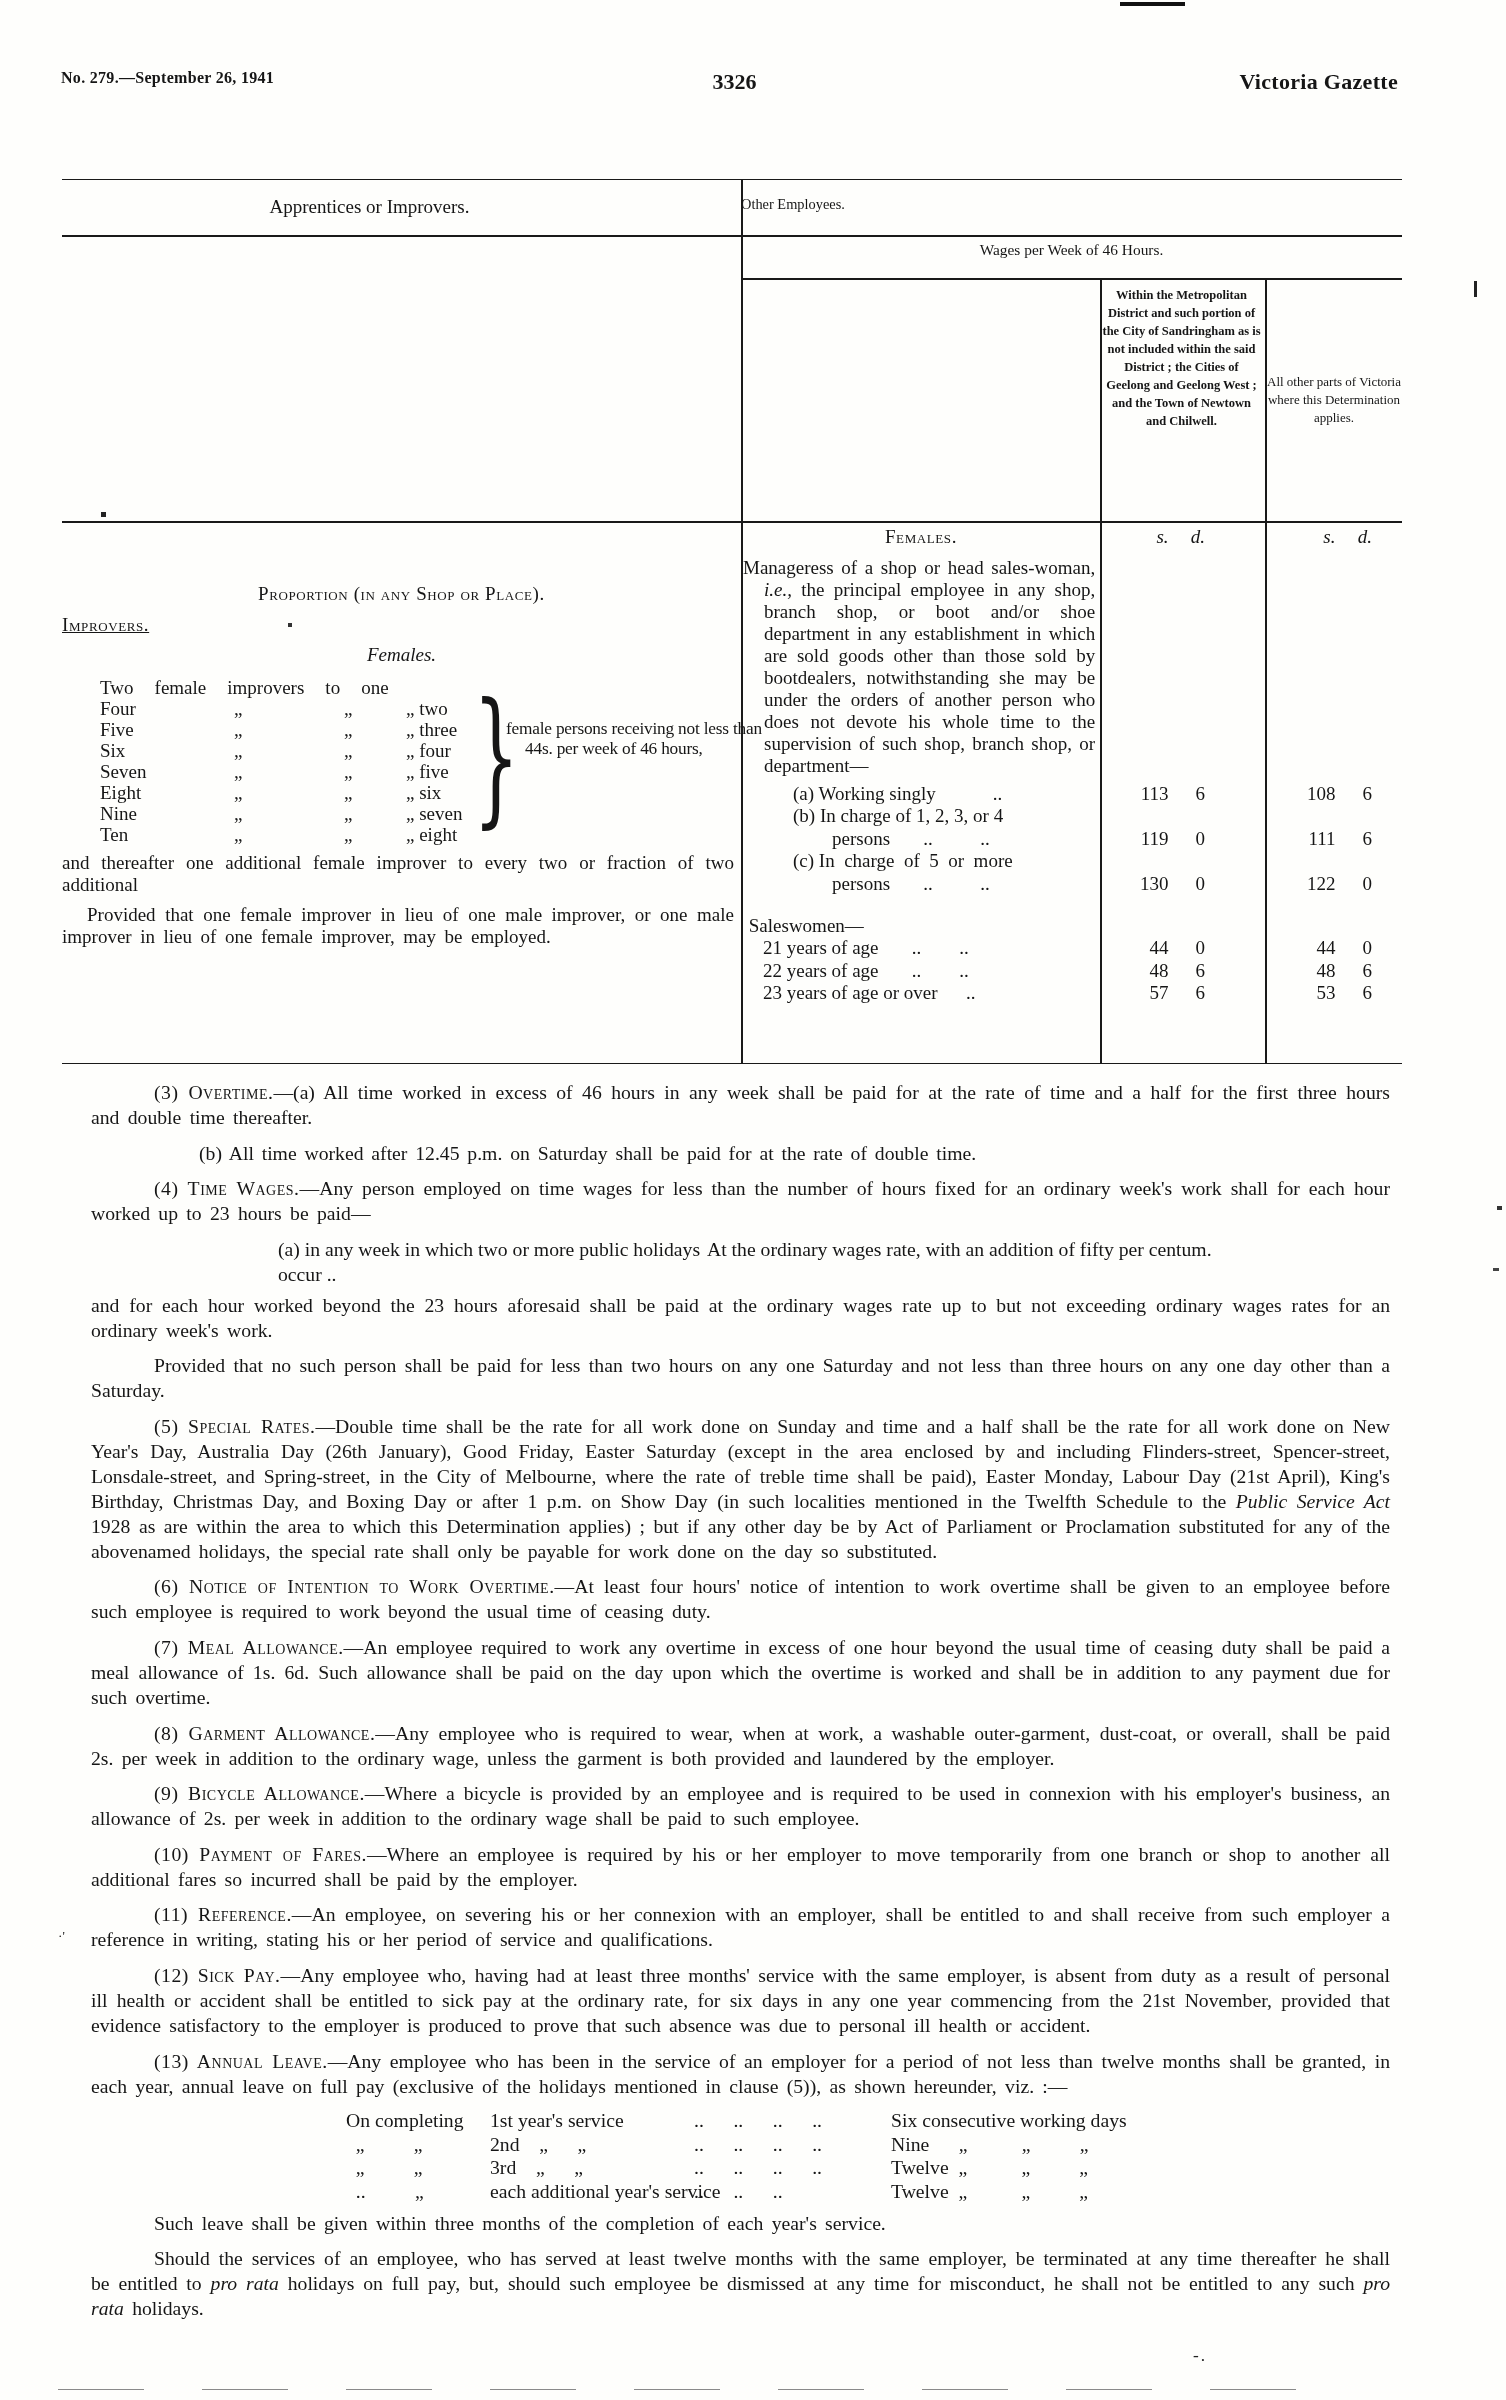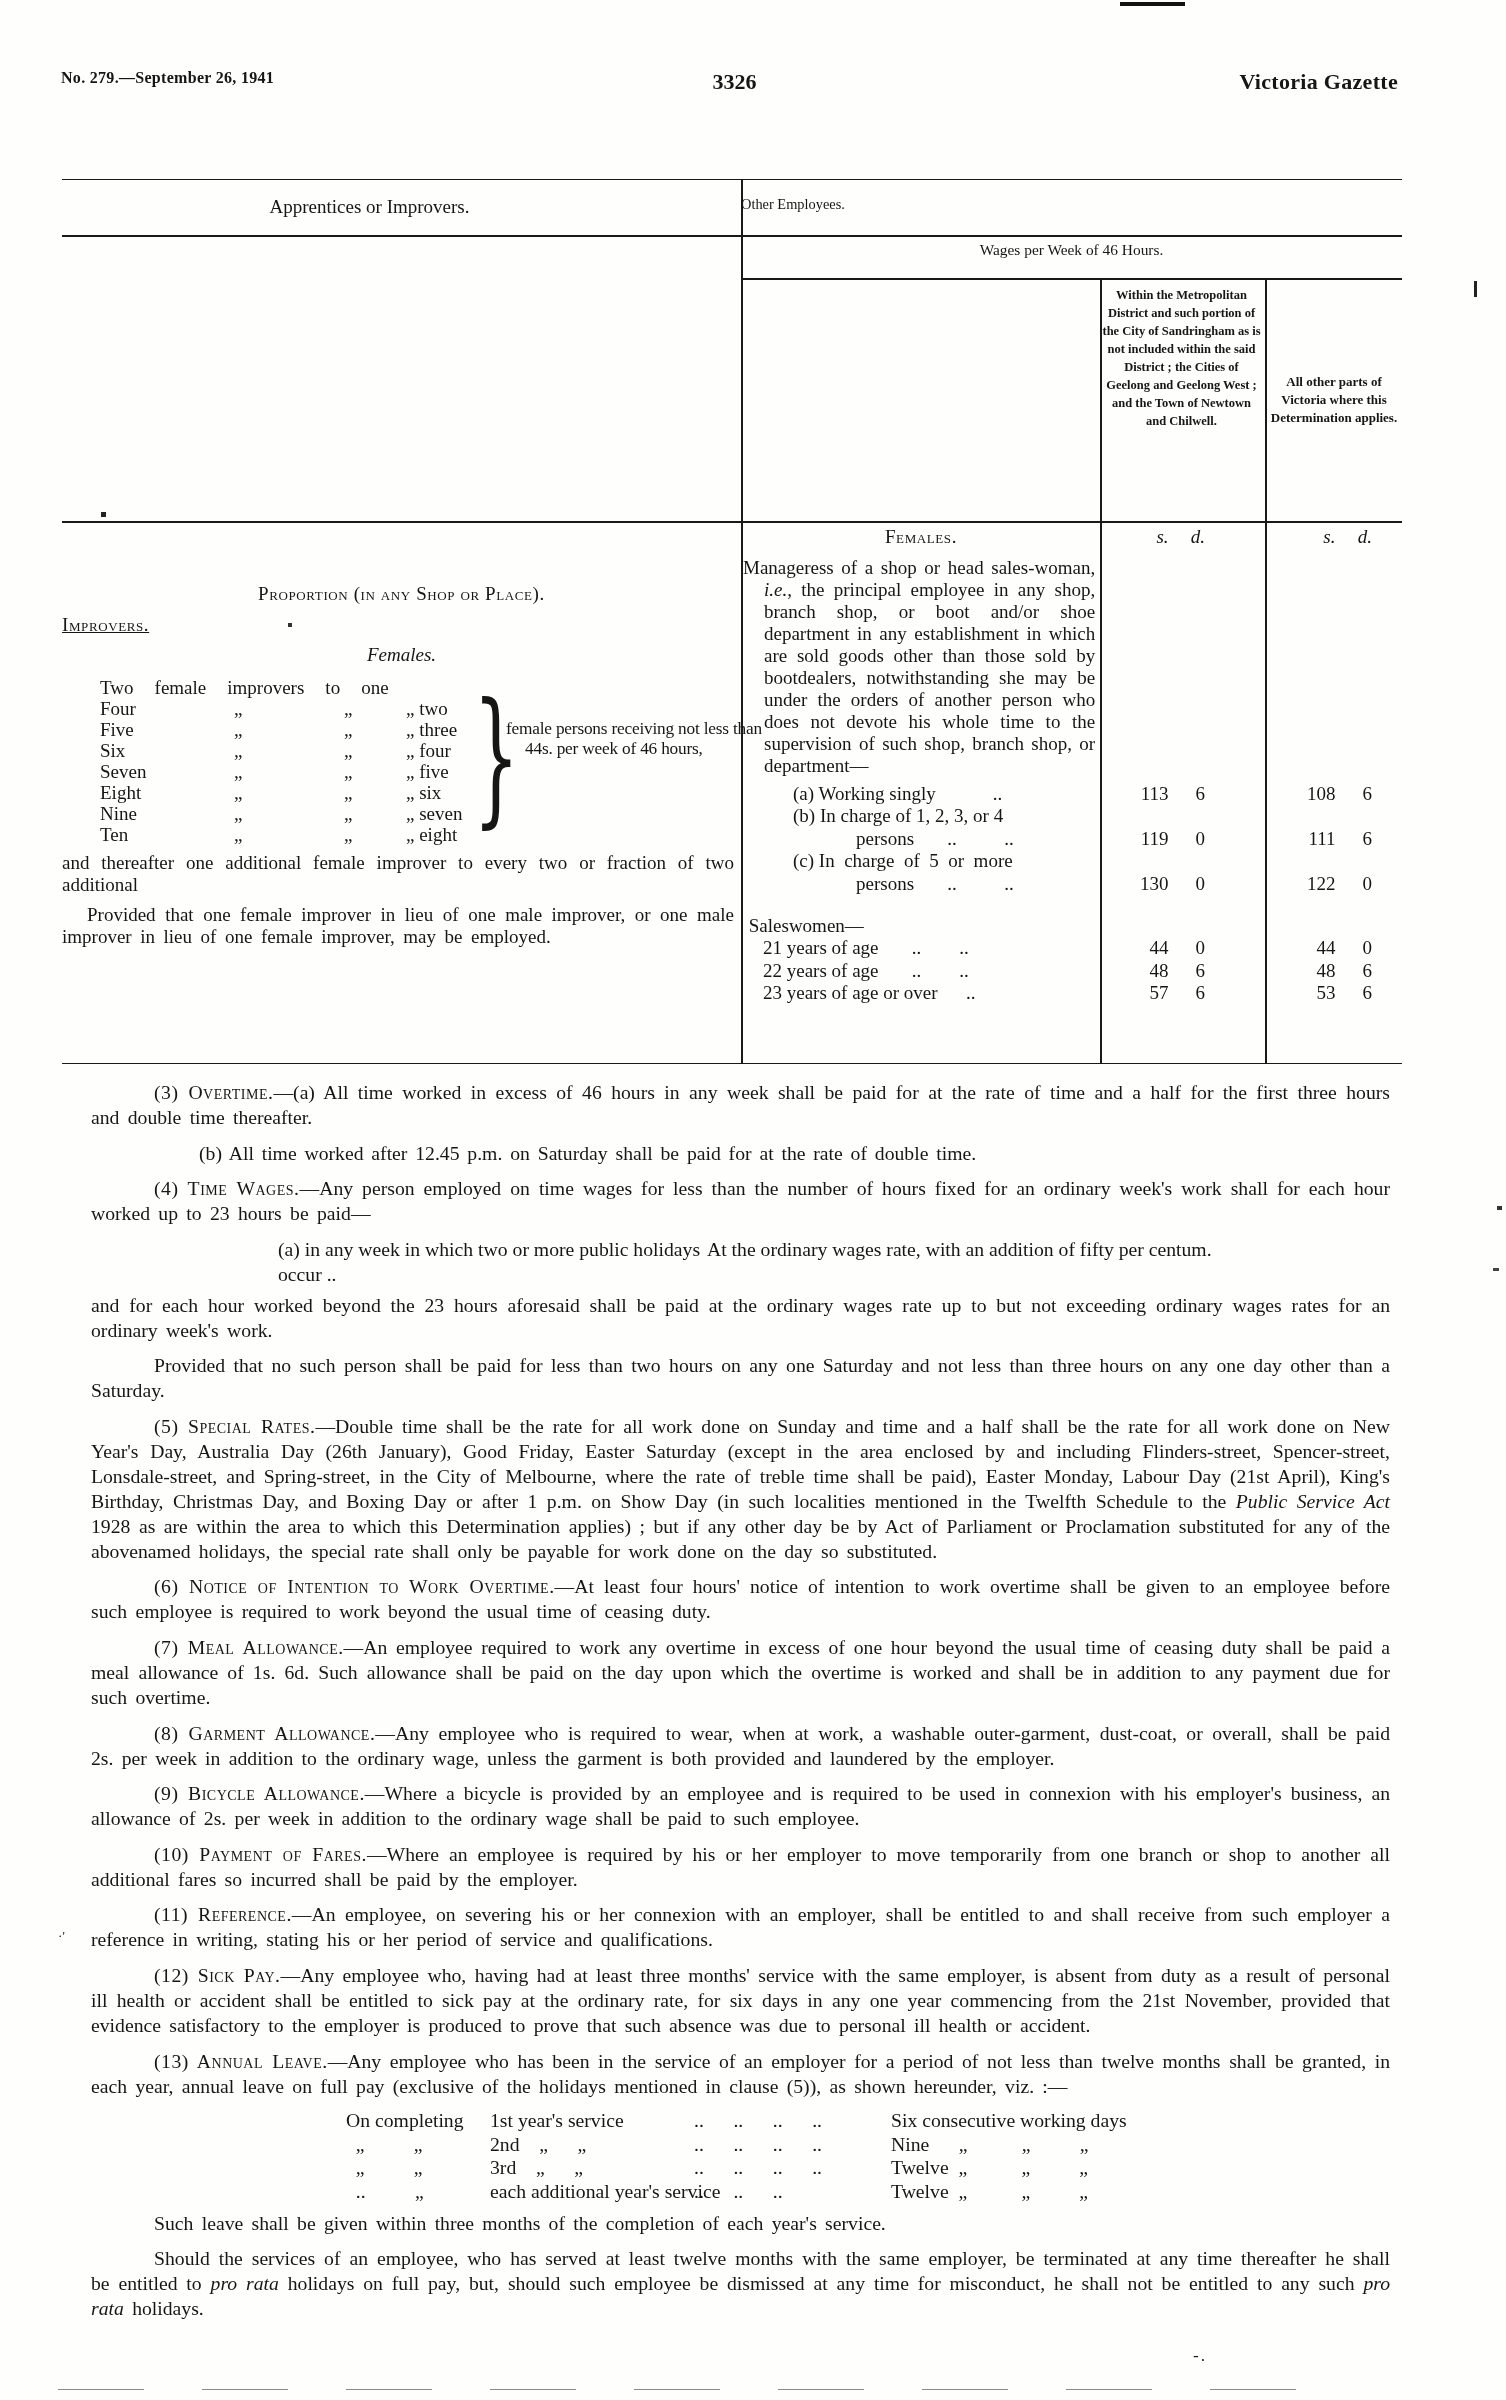--- a/index.html
+++ b/index.html
@@ -23,21 +23,21 @@
   .ln-v2{left:1038px;top:98px;width:1.9px;height:785px;}
   .ln-v3{left:1203px;top:98px;width:1.9px;height:785px;}
 
   .t-apprentices{position:absolute;top:16.3px;left:0;width:615px;text-align:center;font-size:19px;}
   .t-other{position:absolute;top:16.3px;left:679px;width:661px;text-align:left;font-size:14.4px;}
   .t-wages{position:absolute;top:61px;left:679px;width:661px;text-align:center;font-size:15.4px;}
   .t-metro{position:absolute;top:106px;left:1039px;width:161px;text-align:center;
            font-size:12.5px;line-height:18px;font-weight:bold;}
   .t-allother{position:absolute;top:98px;left:1205px;width:134px;height:243px;
            display:flex;align-items:center;justify-content:center;text-align:center;
-           font-size:13px;line-height:18px;font-weight:bold;}
+           font-size:13px;line-height:18px;font-weight:normal;}
 
   
   .t-leftblock{position:absolute;top:403px;left:0;width:679px;}
   .lc-h1{text-align:center;font-variant:small-caps;letter-spacing:0.6px;font-size:19px;}
   .lc-h2{text-align:left;font-variant:small-caps;letter-spacing:0.6px;font-size:19px;margin-top:8.6px;text-decoration:underline;}
   .lc-h3{text-align:center;font-style:italic;font-size:19px;margin-top:8.6px;}
   .ratio{position:relative;margin-top:11px;padding-left:38px;font-size:19px;line-height:21px;width:423px;}
   .ratio-row{display:flex;white-space:pre;}
   .rc1{width:134px;}.rc2{width:110px;}.rc3{width:62px;}.rc4{flex:1;}
   .ratio-span{white-space:nowrap;word-spacing:16.3px;}
@@ -54,21 +54,21 @@
   .rdesc{width:356px;box-sizing:border-box;}
   .rm{width:165px;box-sizing:border-box;padding-left:9.6px;}
   .ro{width:137px;box-sizing:border-box;padding-left:11.5px;}
   .ns{display:inline-block;width:60px;text-align:right;}
   .nd{display:inline-block;width:21px;text-align:right;margin-left:15.4px;}
   .sdrow{height:31px;padding-top:1.9px;}
   .fem-head{text-align:center;font-variant:small-caps;letter-spacing:0.6px;}
   .manageress{padding-left:21px;text-indent:-21px;line-height:22px;text-align:justify;word-spacing:1.9px;
               padding-right:3.8px;margin-bottom:5.8px;}
   .dln{line-height:22.6px;white-space:pre;}
-  .i0{padding-left:5.8px;}.i1{padding-left:50px;}.i2{padding-left:113px;}.i3{padding-left:20px;}
+  .i0{padding-left:5.8px;}.i1{padding-left:50px;}.i2{padding-left:89px;}.i3{padding-left:20px;}
   .gap{margin-top:19px;}
   .it{font-style:italic;}
 
   
   .clauses{position:absolute;top:1080px;left:91px;width:1299px;font-size:19.7px;line-height:25px;}
   .clause{text-align:justify;word-spacing:3.4px;text-indent:63px;margin:0 0 10.6px 0;}
   .subpara{text-indent:108px;margin:0 0 10.6px 0;word-spacing:2.9px;}
   .sc{font-variant:small-caps;letter-spacing:0.5px;}
   .c4item{display:flex;margin:0 0 5.8px 0;}
   .c4l{width:616px;box-sizing:border-box;padding-left:187px;white-space:pre-wrap;flex:none;}

